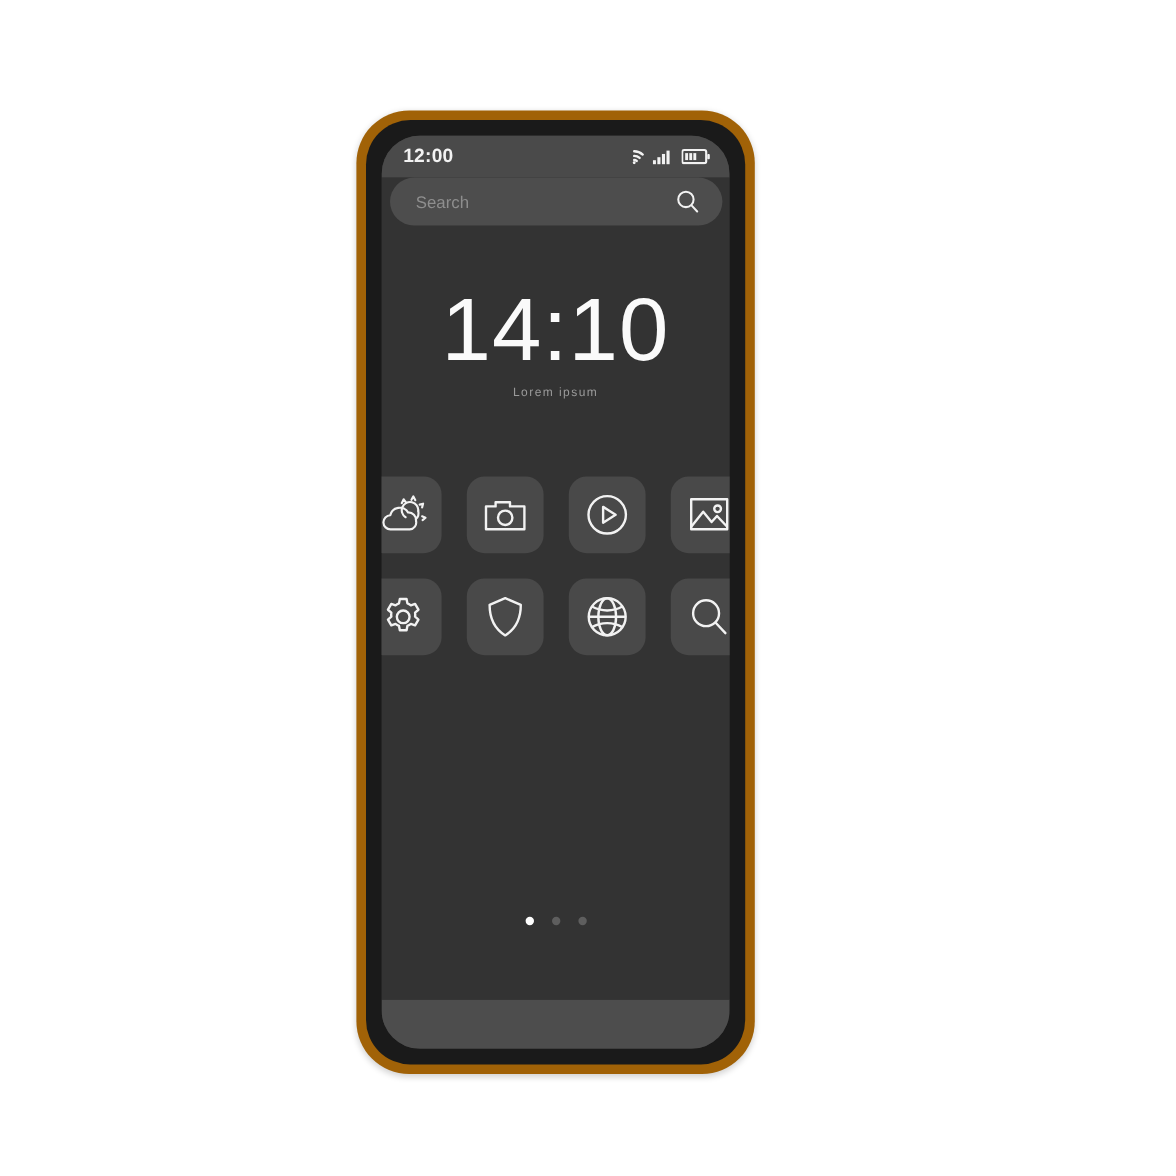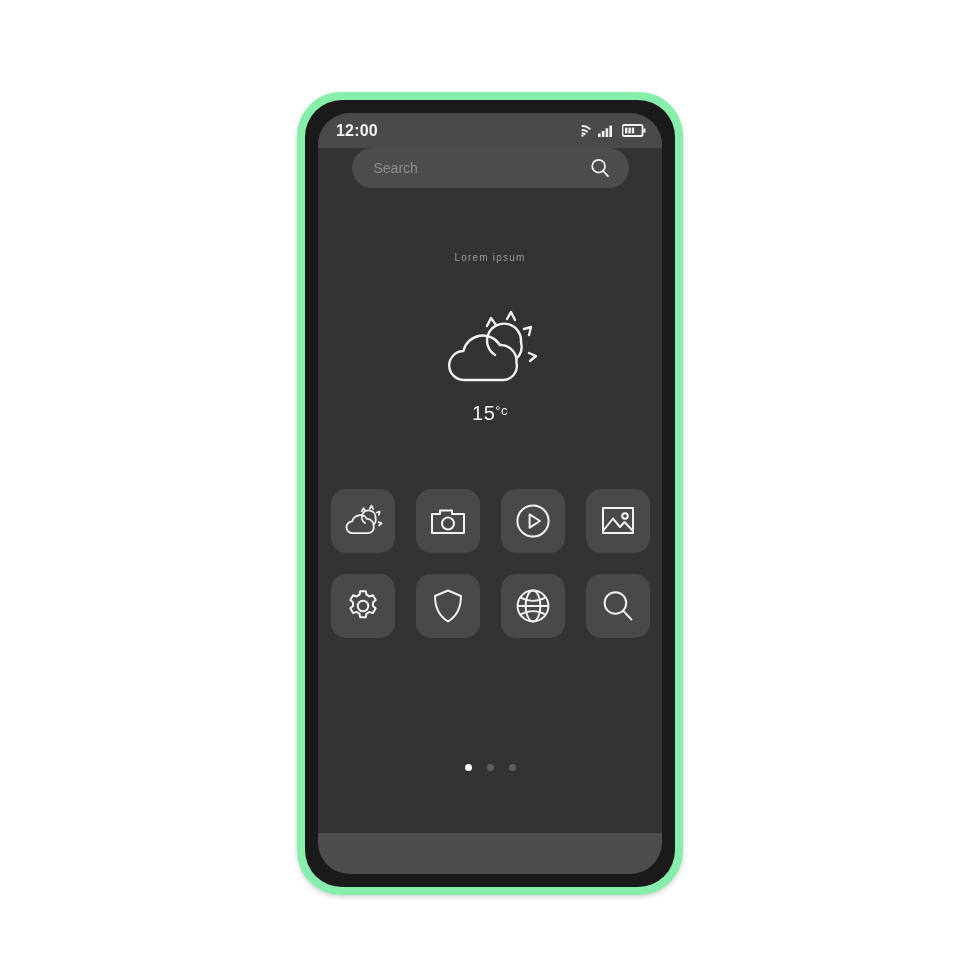--- a/index.html
+++ b/index.html
@@ -17,23 +17,23 @@
     width: 980px;
     height: 980px;
     background: #ffffff;
   }
 
   
   .phone-frame {
     position: absolute;
     left: 297px;
     top: 92px;
-    width: 386px;
+    width: 332px;
     height: 803px;
-    background: #86efac;
+    background: #a16207;
     border-radius: 44px;
     box-shadow: 0 2px 5px rgba(0,0,0,0.18);
   }
 
   .phone-inner-ring {
     position: absolute;
     left: 8px;
     top: 8px;
     right: 8px;
     bottom: 8px;
@@ -246,44 +246,24 @@
             <span class="search-placeholder">Search</span>
             <span>
               <svg width="22" height="22" viewBox="0 0 22 22">
                 <circle cx="9.6" cy="9.2" r="6.4" fill="none" stroke="#f2f2f2" stroke-width="1.7"></circle>
                 <line x1="14.3" y1="14.1" x2="19" y2="19.2" stroke="#f2f2f2" stroke-width="1.7" stroke-linecap="round"></line>
               </svg>
             </span>
           </div>
 
           <div class="clock-block">
+            <div class="clock-time">14:10</div>
             <div class="clock-subtitle">Lorem ipsum</div>
           </div>
 
-          <div class="weather-block">
-            <span>
-              <svg width="104" height="82" viewBox="0 0 104 82">
-                <g fill="none" stroke="#f2f2f2" stroke-width="2.4" stroke-linecap="round" stroke-linejoin="round">
-
-                  <polyline points="49,17 53,9 58,16"></polyline>
-                  <polyline points="69,10 73,3 77,11"></polyline>
-                  <polyline points="86,20 93,18 91,26"></polyline>
-                  <polyline points="91,44 98,47 92,52"></polyline>
-
-                  <path d="M57 46 a17 17 0 1 1 26 -13"></path>
-                  <path d="M83 33 a17 17 0 0 1 -5 17"></path>
-
-                  <path d="M26 71 a14.5 14.5 0 0 1 -0.6 -29 a20 20 0 0 1 36.5 -6 a16 16 0 0 1 16.5 17.5 a14 14 0 0 1 -13 17.5 Z"></path>
-                </g>
-              </svg>
-            </span>
-            <div class="weather-temp">
-              <span>15</span><span class="deg">°c</span>
-            </div>
-          </div>
 
           <div class="app-grid">
 
             <div class="app-tile">
               <span>
                 <svg width="42" height="34" viewBox="0 0 104 82">
                   <g fill="none" stroke="#f2f2f2" stroke-width="4.4" stroke-linecap="round" stroke-linejoin="round">
                     <polyline points="49,17 53,9 58,16"></polyline>
                     <polyline points="69,10 73,3 77,11"></polyline>
                     <polyline points="86,20 93,18 91,26"></polyline>

